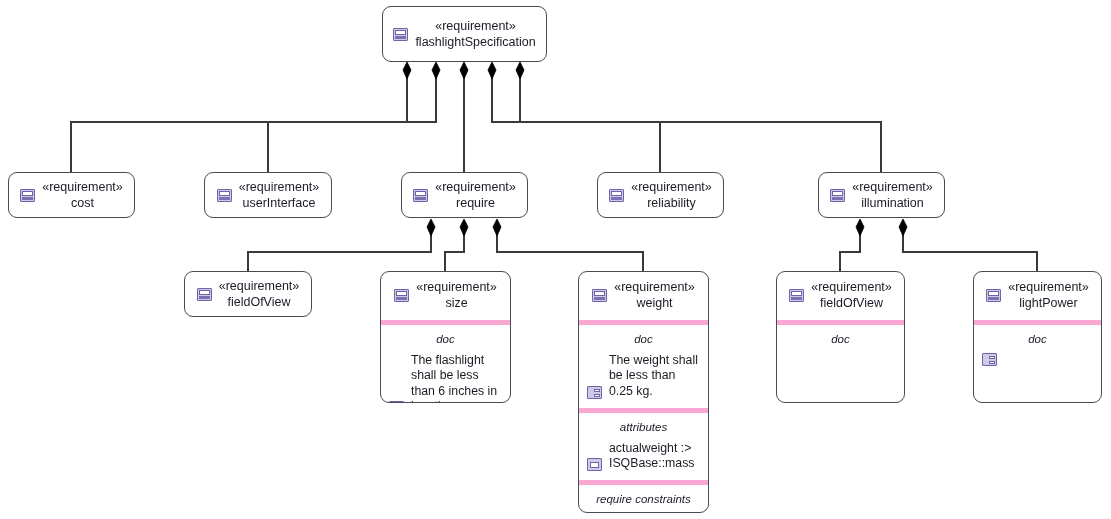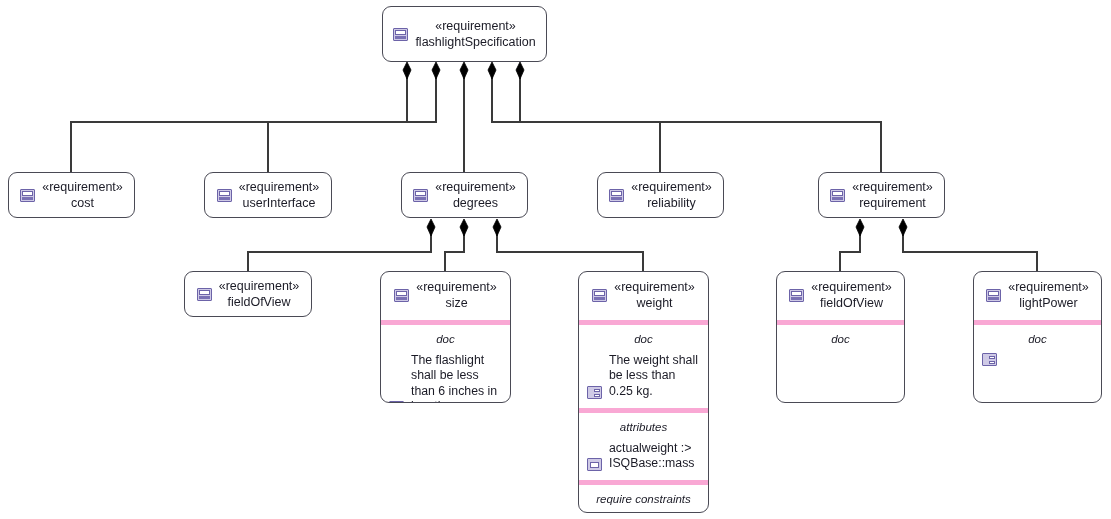--- a/index.html
+++ b/index.html
@@ -195,41 +195,41 @@
         <span class="nm">userInterface</span>
       </span>
     </div>
   </div>
 
   <div class="node" style="left:401px; top:172px; width:127px; height:46px;">
     <div class="hdr" style="height:46px;">
       <span class="ic"></span>
       <span class="txt">
         <span class="st">«requirement»</span>
-        <span class="nm">degrees</span>
+        <span class="nm">require</span>
       </span>
     </div>
   </div>
 
   <div class="node" style="left:597px; top:172px; width:127px; height:46px;">
     <div class="hdr" style="height:46px;">
       <span class="ic"></span>
       <span class="txt">
         <span class="st">«requirement»</span>
         <span class="nm">reliability</span>
       </span>
     </div>
   </div>
 
   <div class="node" style="left:818px; top:172px; width:127px; height:46px;">
     <div class="hdr" style="height:46px;">
       <span class="ic"></span>
       <span class="txt">
         <span class="st">«requirement»</span>
-        <span class="nm">requirement</span>
+        <span class="nm">illumination</span>
       </span>
     </div>
   </div>
 
   <div class="node" style="left:184px; top:271px; width:128px; height:46px;">
     <div class="hdr" style="height:46px;">
       <span class="ic"></span>
       <span class="txt">
         <span class="st">«requirement»</span>
         <span class="nm">fieldOfView</span>

